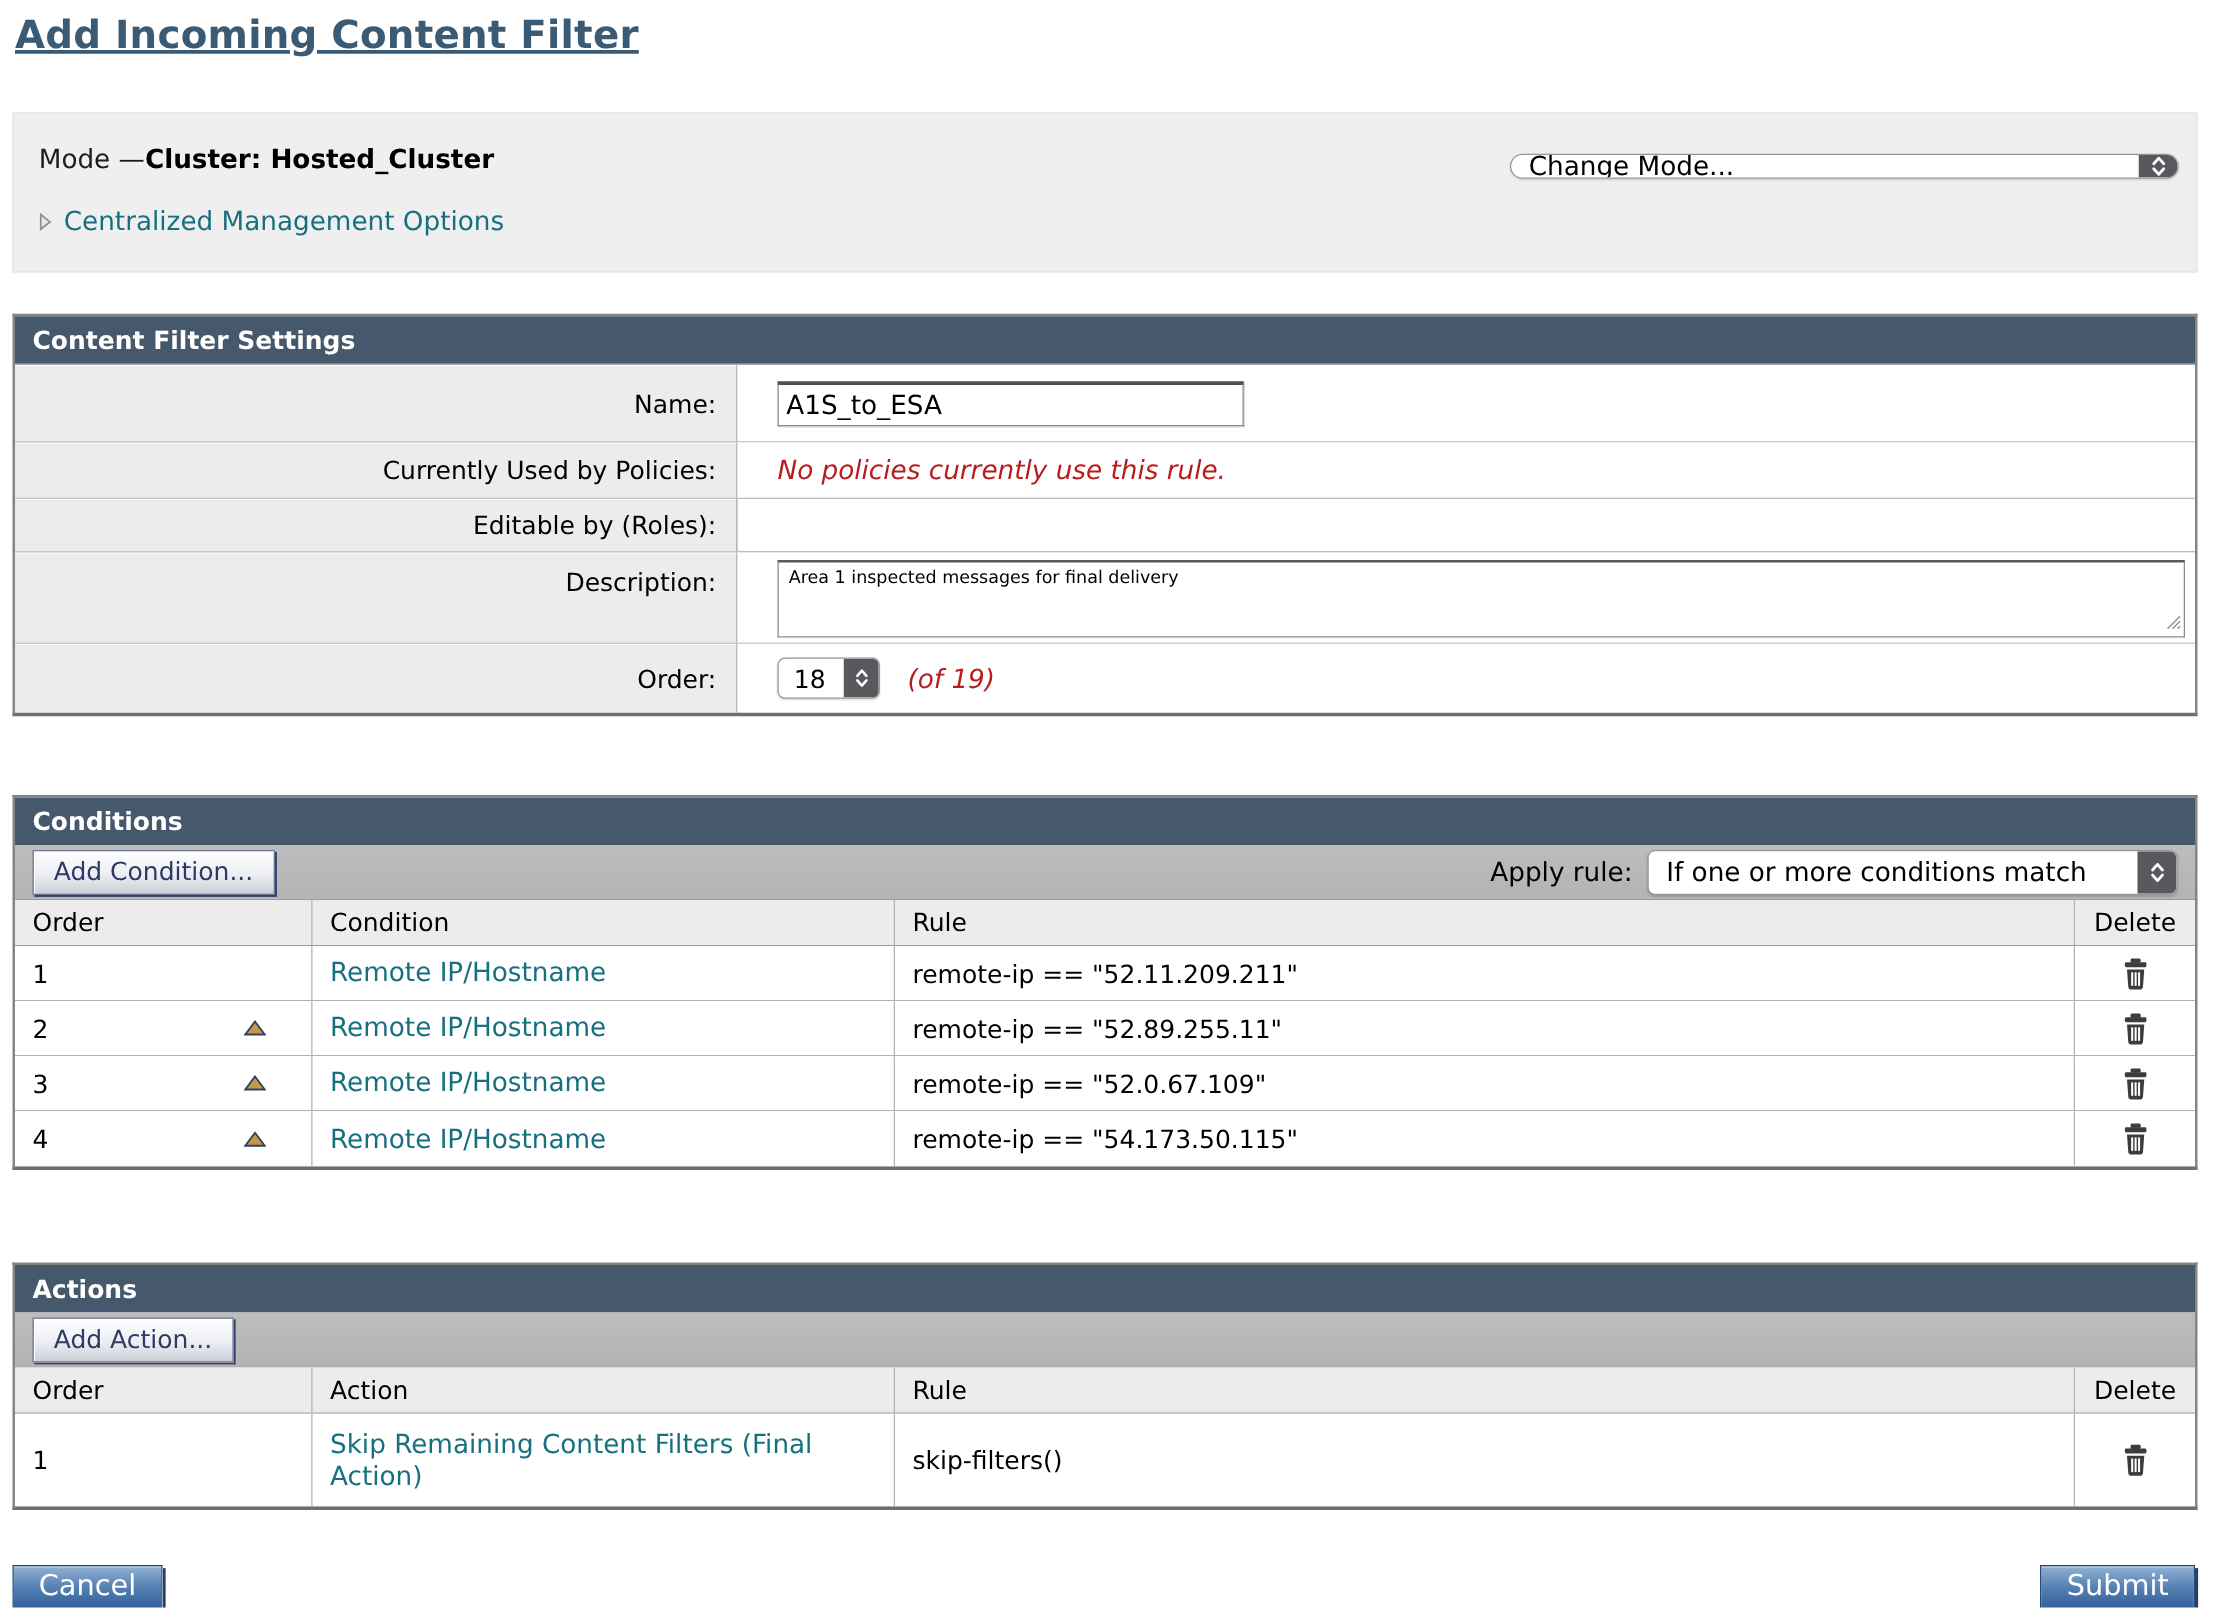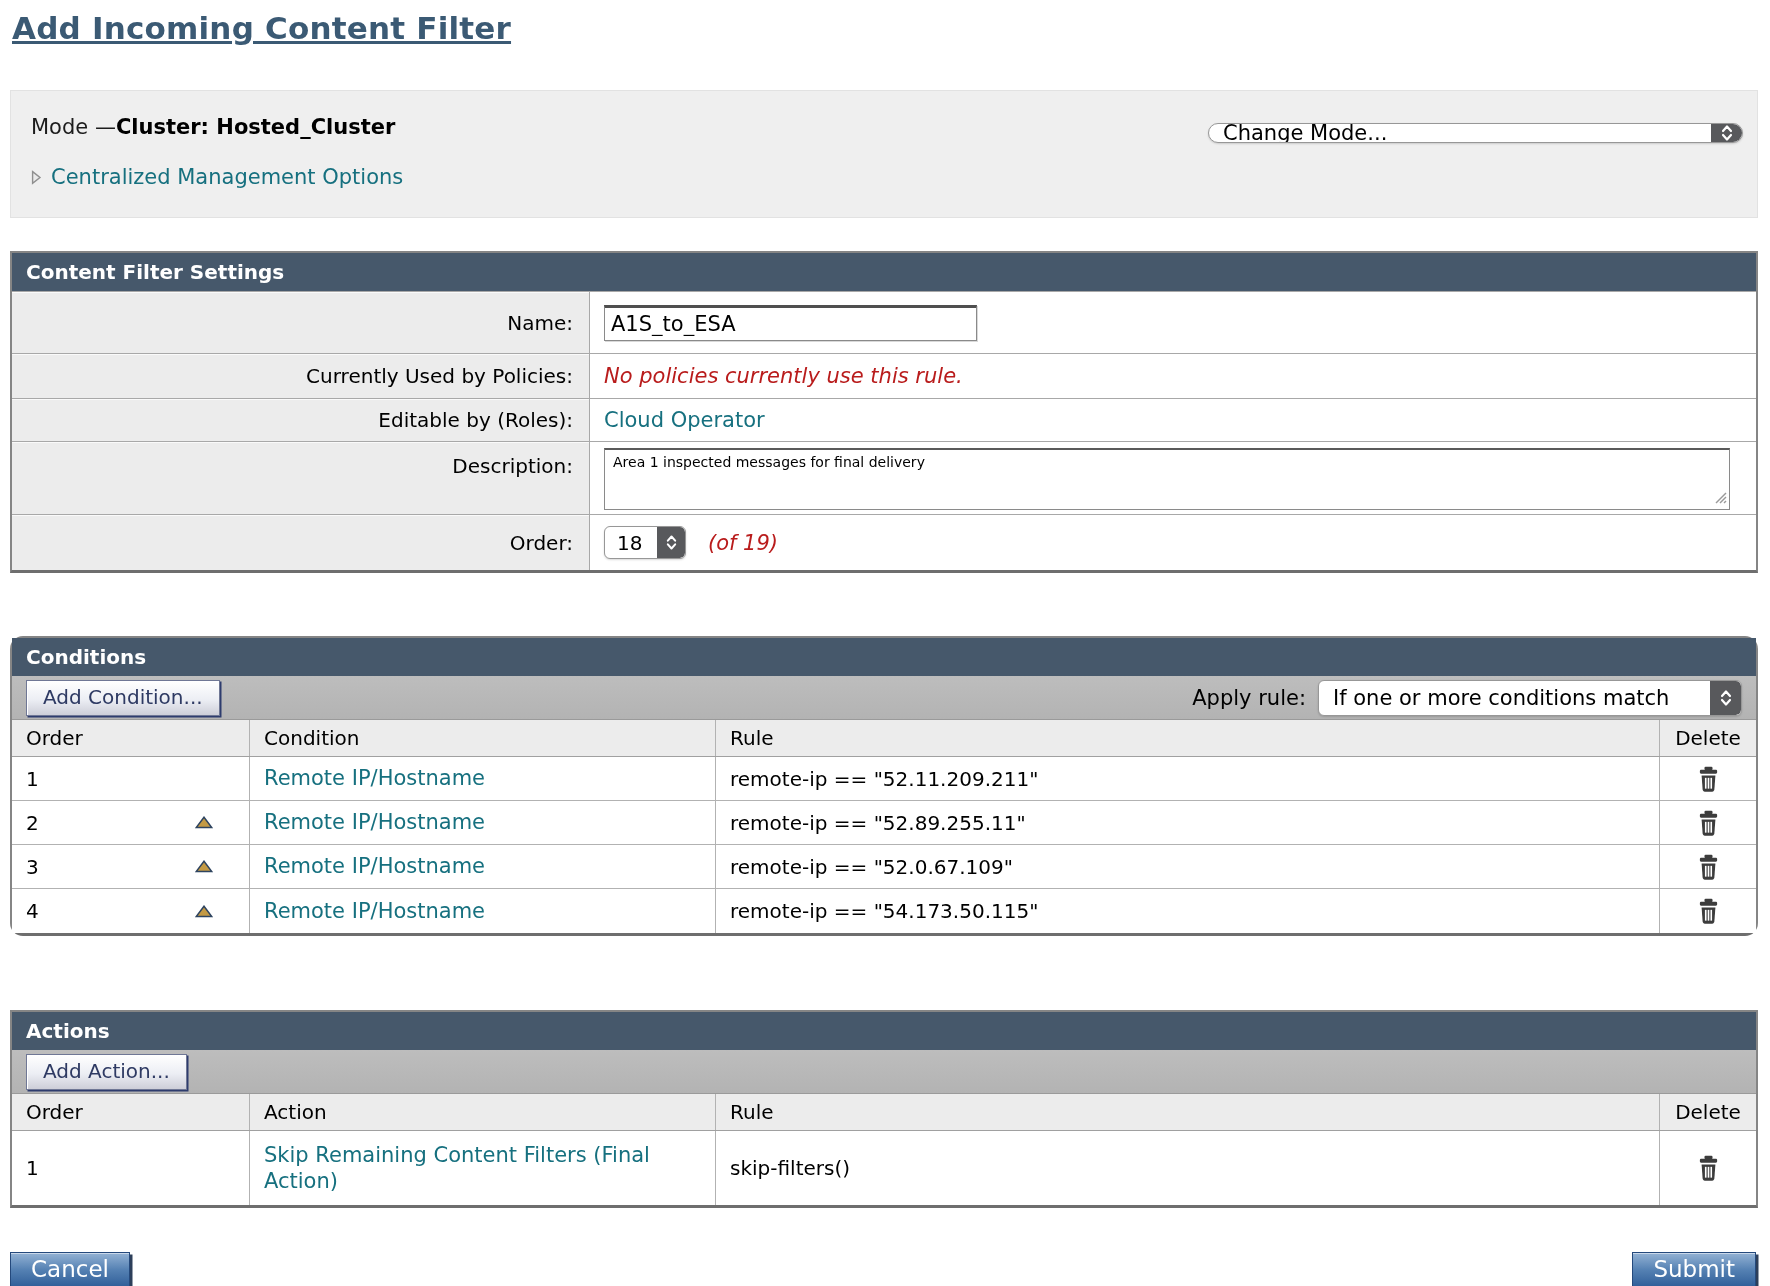--- a/index.html
+++ b/index.html
@@ -75,39 +75,39 @@
   .panel-header {
     background: #46586b;
     color: #fff;
     font-weight: bold;
     font-size: 20px;
     height: 38px;
     display: flex; align-items: center;
     padding-left: 14px;
   }
   .mt-settings   { margin-top: 33px; }
-  .mt-conditions { margin-top: 63px; border-radius: 13px; }
+  .mt-conditions { margin-top: 63px; }
   .mt-actions    { margin-top: 74px; }
 
   
   .s-row { display: flex; border-top: 1px solid #a8a8a8; }
   .s-row:first-of-type { border-top: none; }
   .s-label {
     width: 578px;
     background: #ececec;
     border-right: 1px solid #a8a8a8;
     display: flex; align-items: center; justify-content: flex-end;
     padding-right: 16px;
     font-size: 20px;
     box-shadow: inset 0 1px 0 #fafafa;
   }
   .s-value {
     flex: 1;
     display: flex; align-items: center;
-    padding-left: 14px;
+    padding-left: 32px;
     background: #fff;
   }
   .h-name  { height: 62px; }
   .h-pol   { height: 45px; }
   .h-edit  { height: 43px; }
   .h-desc  { height: 73px; }
   .h-order { height: 56px; }
   .h-desc  .s-label, .h-desc .s-value { align-items: flex-start; }
   .h-desc  .s-label { padding-top: 12px; }
   .h-desc  .s-value { padding-top: 6px; }
@@ -247,23 +247,20 @@
 
     <div class="s-row h-pol">
       <div class="s-label">Currently Used by Policies:</div>
       <div class="s-value">
           <span class="muted-italic">No policies currently use this rule.</span>
         </div>
     </div>
 
     <div class="s-row h-edit">
       <div class="s-label">Editable by (Roles):</div>
-      <div class="s-value">
-          <a class="link">Cloud Operator</a>
-        </div>
     </div>
 
     <div class="s-row h-desc">
       <div class="s-label">Description:</div>
       <div class="s-value">
         <span class="ta-wrap">
           <textarea class="desc-textarea" style="">Area 1 inspected messages for final delivery</textarea>
           <span class="resize-grip">
             <svg width="13" height="13" viewBox="0 0 13 13" stroke="#9a9a9a" stroke-width="1.4">
                 <line x1="2" y1="12" x2="12" y2="2"></line>

